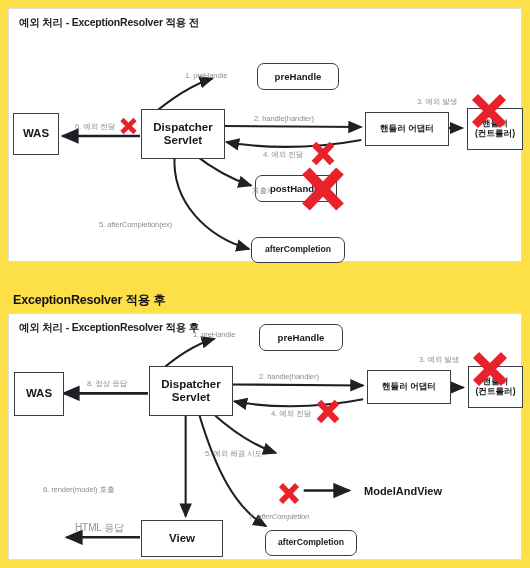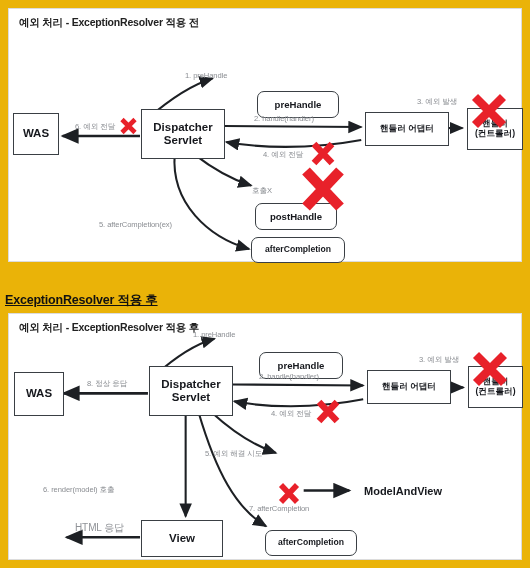--- a/index.html
+++ b/index.html
@@ -3,21 +3,21 @@
 <meta charset="utf-8">
 <style>
   * { box-sizing: border-box; }
   html, body {
     margin: 0; padding: 0;
     width: 530px; height: 568px;
     background: #ffffff;
     font-family: "Liberation Sans", "DejaVu Sans", sans-serif;
     overflow: hidden;
   }
-  .page { position: relative; width: 530px; height: 568px; background:#eab308; }
+  .page { position: relative; width: 530px; height: 568px; background:#fde047; }
 
   
   .section-heading {
     position: absolute;
     font-size: 12.5px;
     font-weight: bold;
     color: #111111;
     letter-spacing: -0.2px;
     white-space: nowrap;
   }
@@ -49,21 +49,21 @@
     font-weight: bold;
     color: #16181d;
     background: #ffffff;
     border: 1.6px solid #3a3f44;
     line-height: 1.15;
     white-space: pre-line;
   }
   .node.rect { border-radius: 0; }
   .node.round { border-radius: 7px; }
   .node.sm { font-size: 8.6px; }
-  .node.md { font-size: 9.6px; margin-top: 28px; }
+  .node.md { font-size: 9.6px; }
   .node.lg { font-size: 11.5px; }
 
   
   .plain-label {
     position: absolute;
     font-size: 11px;
     font-weight: bold;
     color: #16181d;
     white-space: nowrap;
   }
@@ -158,21 +158,21 @@
 
     <svg class="xmark" style="left:290px; top:156px;" width="48" height="48" viewBox="0 0 48 48">
       <path d="M7,6 L41,42 M41,6 L7,42" stroke="#e8212a" stroke-width="10.5" stroke-linecap="butt"></path>
     </svg>
 
     <svg class="xmark" style="left:110px; top:108px;" width="19" height="19" viewBox="0 0 19 19">
       <path d="M3,2.5 L16,15.5 M16,2.5 L3,15.5" stroke="#e8212a" stroke-width="4.6" stroke-linecap="butt"></path>
     </svg>
   </div>
 
-  <div class="section-heading" style="left:5px; top:292px;text-decoration:underline;">ExceptionResolver 적용 후</div>
+  <div class="section-heading" style="left:13px; top:292px;">ExceptionResolver 적용 후</div>
 
   <div class="panel" style="left:8px; top:313px; width:514px; height:247px;padding-left:32px;">
 
     <div class="panel-title">예외 처리 - ExceptionResolver 적용 후</div>
 
     <svg class="edges" viewBox="0 0 514 247">
       <defs>
         <marker id="ah2" markerWidth="8" markerHeight="8" refX="6.2" refY="3" orient="auto">
           <path d="M0,0 L7,3 L0,6 z" fill="#1d2024"></path>
         </marker>
@@ -217,21 +217,21 @@
     <div class="node rect lg" style="left:132px; top:206px; width:82px; height:37px;">View</div>
 
     <div class="node round sm" style="left:256px; top:216px; width:92px; height:26px;">afterCompletion</div>
 
     <div class="edge-label" style="left:184px; top:16px;">1. preHandle</div>
     <div class="edge-label" style="left:250px; top:58px;">2. handle(handler)</div>
     <div class="edge-label" style="left:410px; top:41px;">3. 예외 발생</div>
     <div class="edge-label" style="left:262px; top:95px;">4. 예외 전달</div>
     <div class="edge-label" style="left:196px; top:135px;">5. 예외 해결 시도</div>
     <div class="edge-label" style="left:34px; top:171px;">6. render(model) 호출</div>
-    <div class="edge-label" style="left:240px; top:190px;">7. afterCompletion</div>
+    <div class="edge-label" style="left:240px; top:198px;font-style:italic;">7. afterCompletion</div>
     <div class="edge-label" style="left:78px; top:65px;">8. 정상 응답</div>
     <div class="edge-label big" style="left:66px; top:207px;">HTML 응답</div>
 
     <svg class="xmark" style="left:461px; top:37px;" width="40" height="38" viewBox="0 0 40 38">
       <path d="M6,4 L34,32 M34,4 L6,32" stroke="#e8212a" stroke-width="8.5" stroke-linecap="butt"></path>
     </svg>
 
     <svg class="xmark" style="left:305px; top:84px;" width="28" height="28" viewBox="0 0 28 28">
       <path d="M5,4 L23,23 M23,4 L5,23" stroke="#e8212a" stroke-width="6.5" stroke-linecap="butt"></path>
     </svg>

